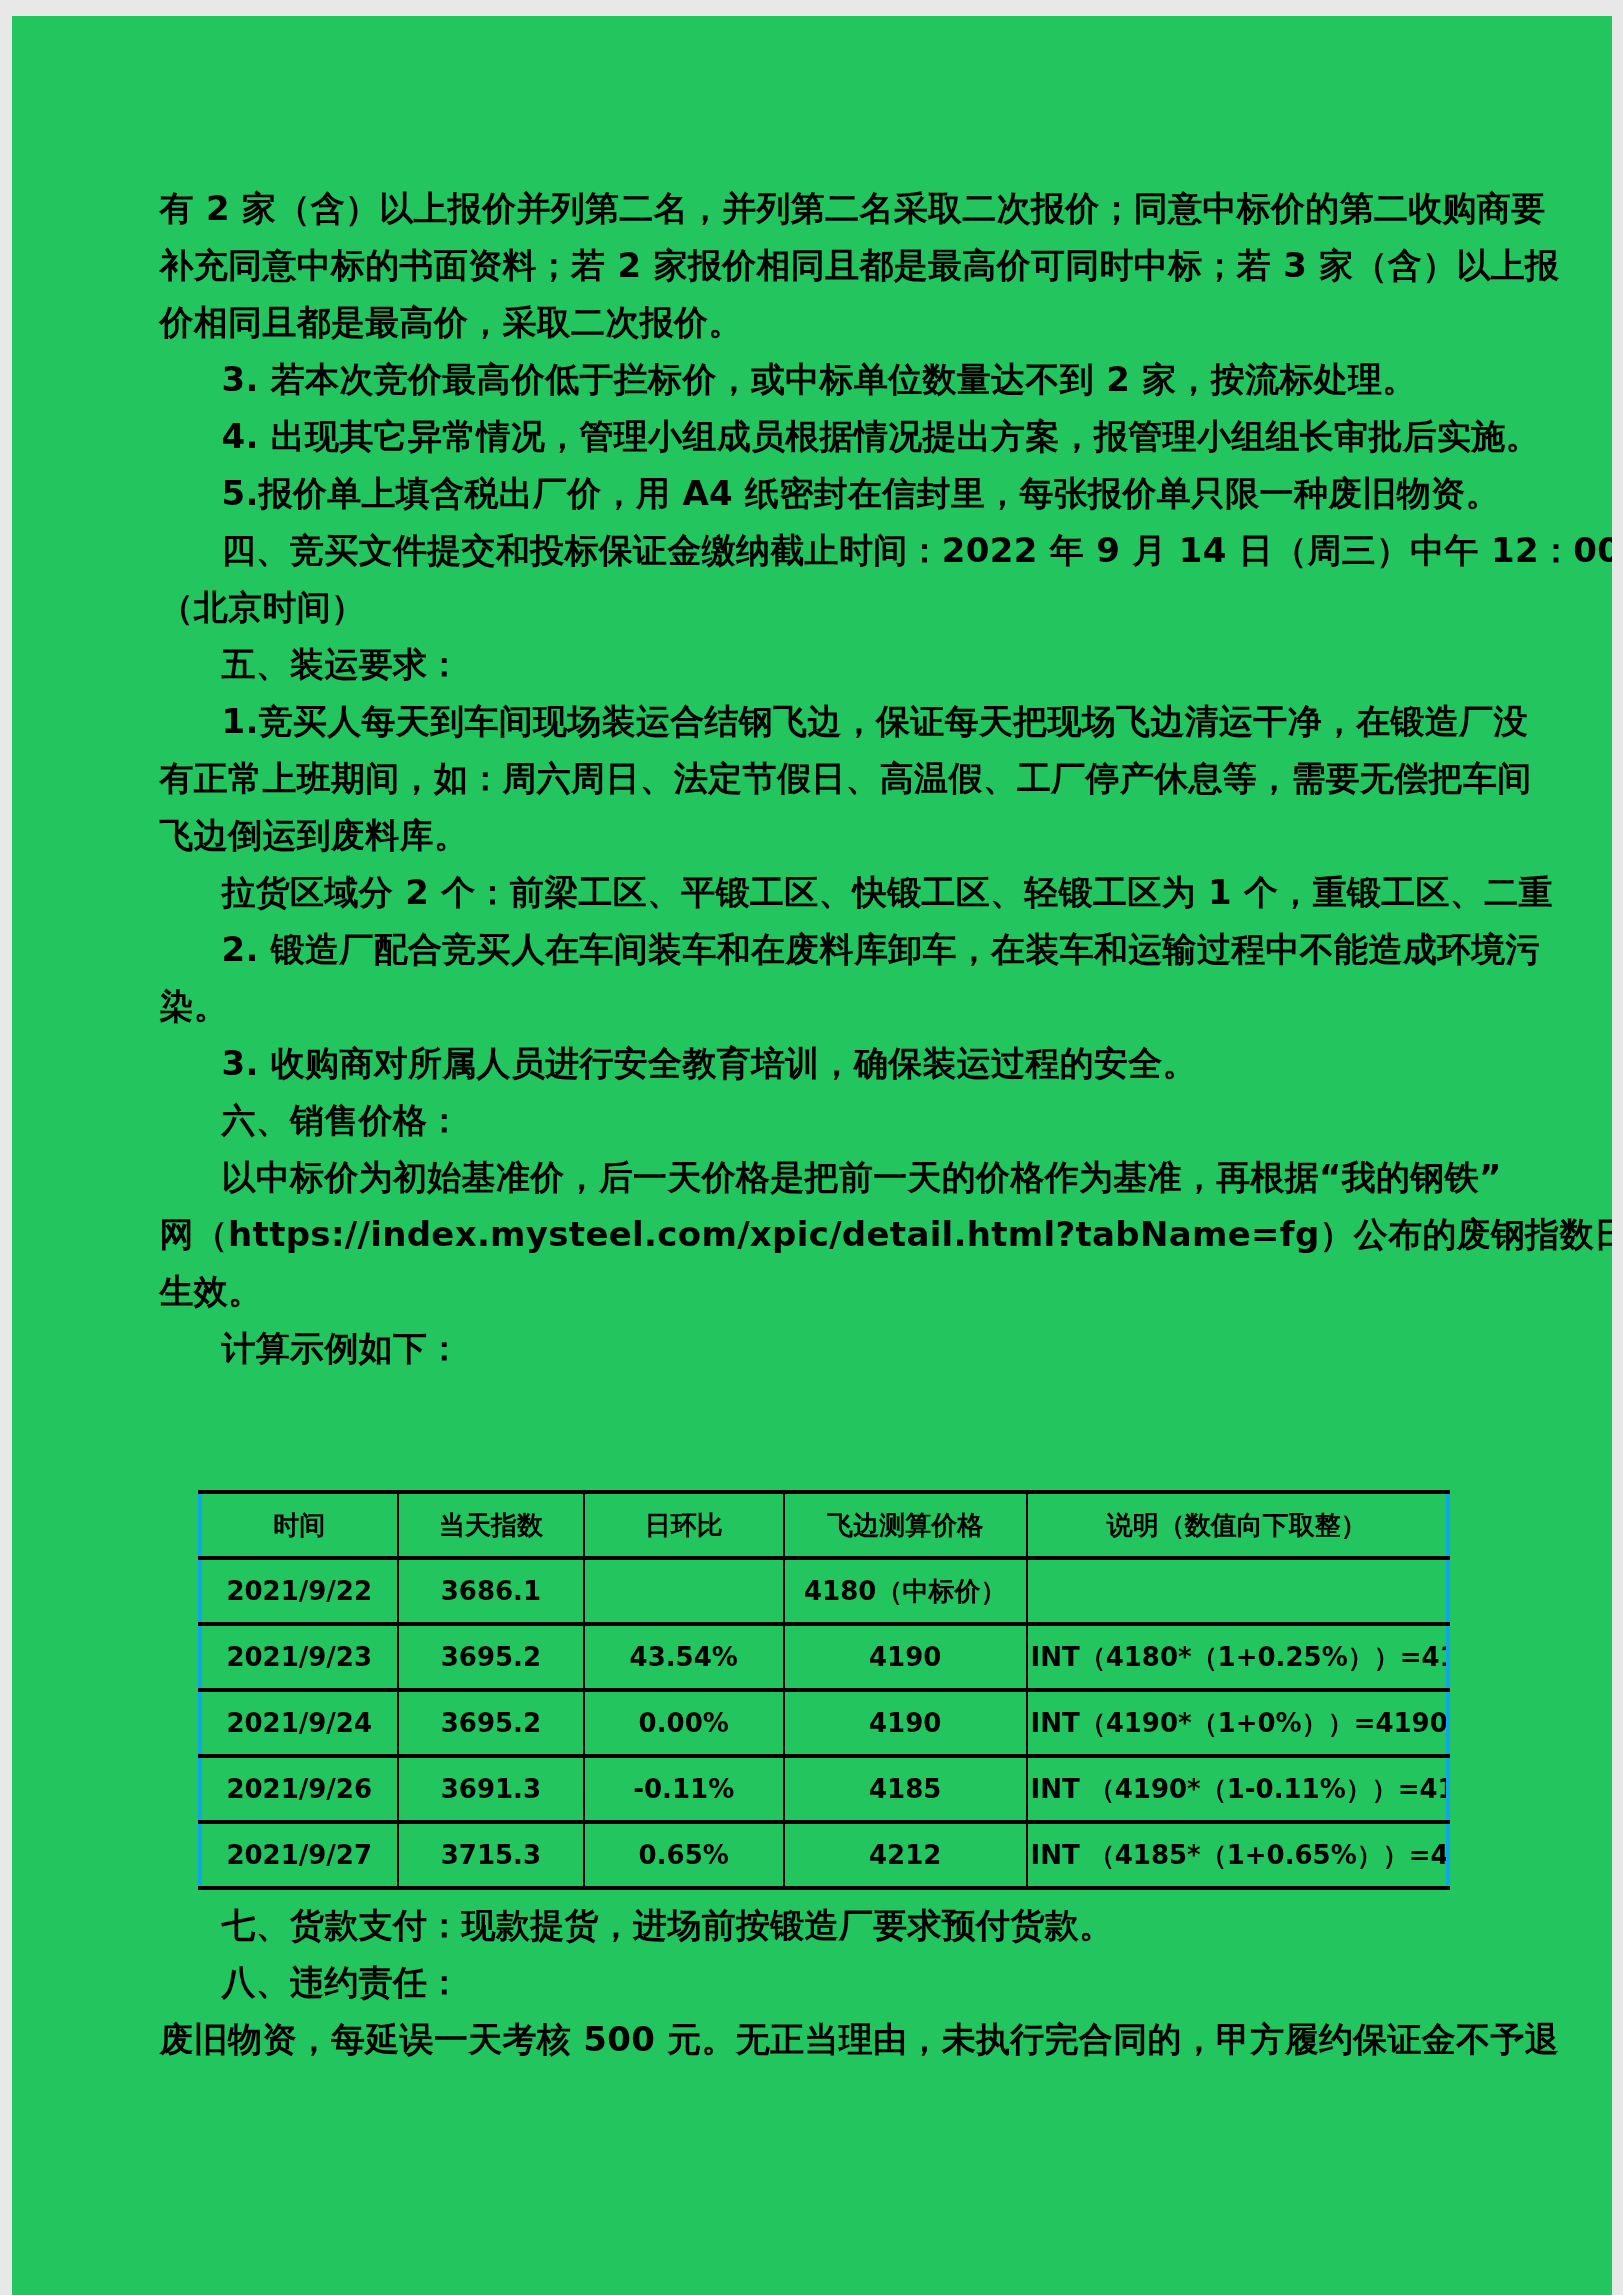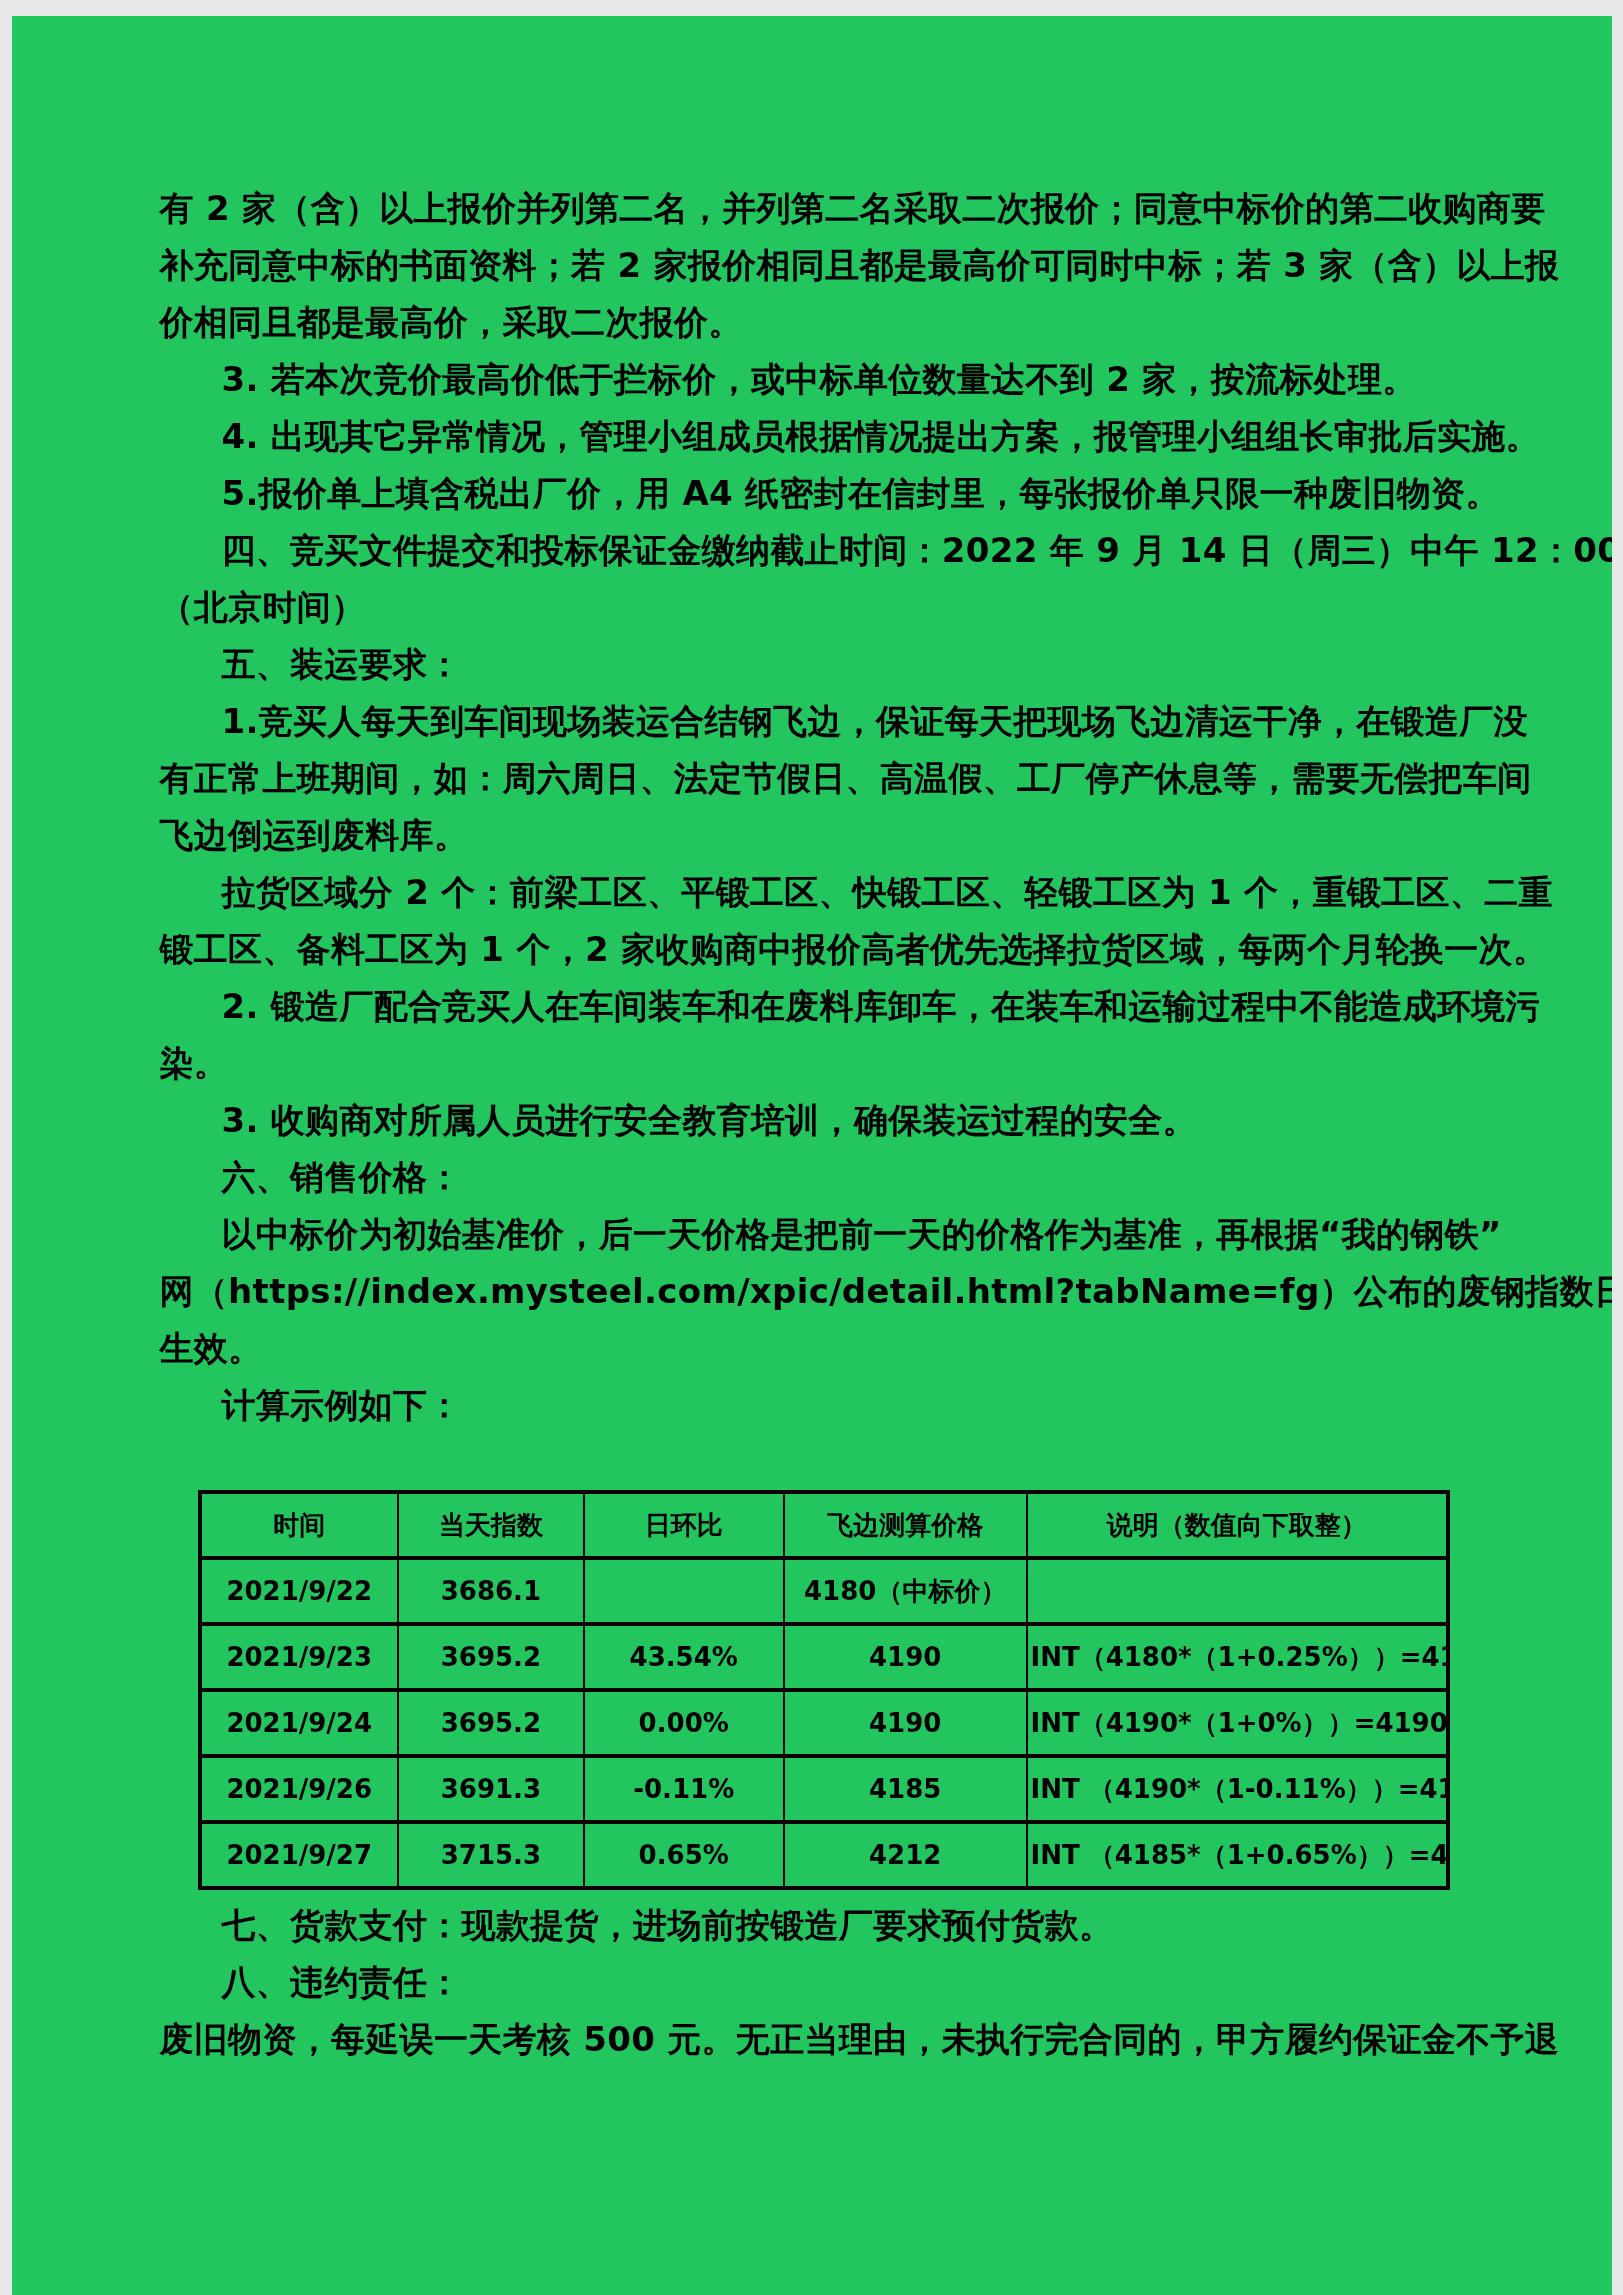--- a/index.html
+++ b/index.html
@@ -30,21 +30,21 @@
     letter-spacing: 0.3px;
   }
   .line.indent { padding-left: 62px; }
   .price-table {
     position: absolute;
     left: 186px;
     top: 1474px;
     width: 1252px;
     border-collapse: collapse;
     table-layout: fixed;
-    border: 4px solid #000000;
+    border: 4px solid #0ea5e9;
   }
   .price-table th, .price-table td {
     border-left: 2.6px solid #000;
     border-right: 2.6px solid #000;
     border-top: 4.6px solid #000;
     border-bottom: 4.6px solid #000;
     height: 66px;
     padding: 0 2.6px;
     text-align: center;
     vertical-align: middle;
@@ -70,21 +70,20 @@
       <div class="line indent">3. 若本次竞价最高价低于拦标价，或中标单位数量达不到 2 家，按流标处理。</div>
       <div class="line indent">4. 出现其它异常情况，管理小组成员根据情况提出方案，报管理小组组长审批后实施。</div>
       <div class="line indent">5.报价单上填含税出厂价，用 A4 纸密封在信封里，每张报价单只限一种废旧物资。</div>
       <div class="line indent">四、竞买文件提交和投标保证金缴纳截止时间：2022 年 9 月 14 日（周三）中午 12：00</div>
       <div class="line">（北京时间）</div>
       <div class="line indent">五、装运要求：</div>
       <div class="line indent">1.竞买人每天到车间现场装运合结钢飞边，保证每天把现场飞边清运干净，在锻造厂没</div>
       <div class="line">有正常上班期间，如：周六周日、法定节假日、高温假、工厂停产休息等，需要无偿把车间</div>
       <div class="line">飞边倒运到废料库。</div>
       <div class="line indent">拉货区域分 2 个：前梁工区、平锻工区、快锻工区、轻锻工区为 1 个，重锻工区、二重</div>
-      <div class="line">锻工区、备料工区为 1 个，2 家收购商中报价高者优先选择拉货区域，每两个月轮换一次。</div>
       <div class="line indent">2. 锻造厂配合竞买人在车间装车和在废料库卸车，在装车和运输过程中不能造成环境污</div>
       <div class="line">染。</div>
       <div class="line indent">3. 收购商对所属人员进行安全教育培训，确保装运过程的安全。</div>
       <div class="line indent">六、销售价格：</div>
       <div class="line indent">以中标价为初始基准价，后一天价格是把前一天的价格作为基准，再根据“我的钢铁”</div>
       <div class="line">网（https://index.mysteel.com/xpic/detail.html?tabName=fg）公布的废钢指数日环比</div>
       <div class="line">生效。</div>
       <div class="line indent">计算示例如下：</div>
     </div>
 

